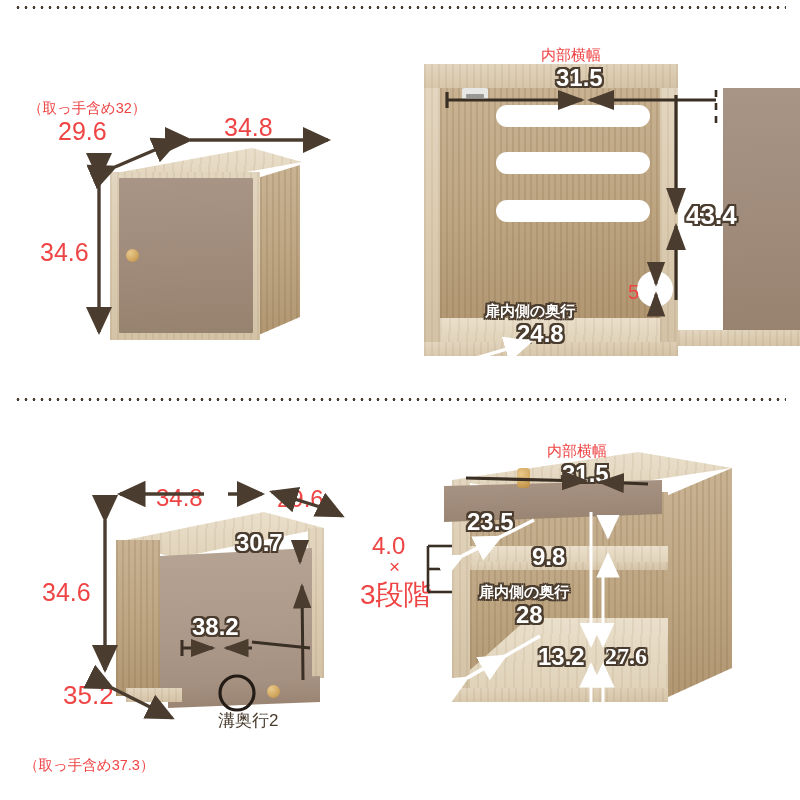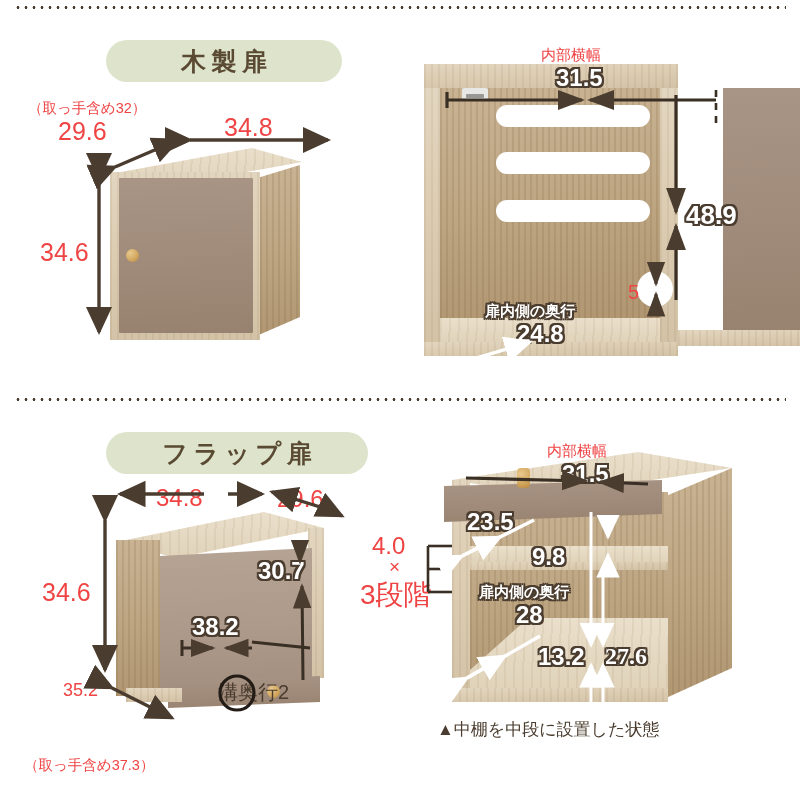--- a/index.html
+++ b/index.html
@@ -94,21 +94,20 @@
   }
 </style>
 </head>
 <body>
 
 <div class="page">
 
   <div class="dotted-rule" id="rule-top"></div>
   <div class="dotted-rule" id="rule-mid"></div>
 
-  <div class="pill" id="pill-wood">木製扉</div>
 
   <div>
 
     <div class="wood-dark" style="position:absolute;left:254px;top:165px;width:46px;height:172px;
          clip-path:polygon(0 14px,100% 0,100% 152px,0 100%);"></div>
 
     <div class="wood-top" style="position:absolute;left:110px;top:148px;width:192px;height:40px;
          clip-path:polygon(0 26px,142px 0,192px 14px,48px 40px);"></div>
 
     <div class="wood" style="position:absolute;left:110px;top:172px;width:150px;height:168px;"></div>
@@ -141,26 +140,25 @@
 
     <div style="position:absolute;left:462px;top:88px;width:26px;height:13px;background:#e7e7e6;border-radius:2px;"></div>
     <div style="position:absolute;left:466px;top:94px;width:18px;height:4px;background:#9a9894;border-radius:1px;"></div>
 
     <div class="door" style="position:absolute;left:723px;top:88px;width:77px;height:252px;"></div>
     <div class="wood" style="position:absolute;left:678px;top:330px;width:122px;height:16px;"></div>
   </div>
 
   <div class="dim dim-jp" style="left:541px;top:46px;font-size:15px;">内部横幅</div>
   <div class="dim-w" style="left:556px;top:64px;font-size:24px;">31.5</div>
-  <div class="dim-w" style="left:686px;top:200px;font-size:26px;">48.9</div>
+  <div class="dim-w" style="left:686px;top:200px;font-size:26px;">43.4</div>
   <div class="dim" style="left:628px;top:281px;font-size:20px;z-index:4;">5</div>
   <div class="dim-w" style="left:485px;top:302px;font-size:15px;">扉内側の奥行</div>
   <div class="dim-w" style="left:517px;top:320px;font-size:24px;">24.8</div>
 
-  <div class="pill" id="pill-flap">フラップ扉</div>
 
   <div>
 
     <div class="wood-top" style="position:absolute;left:116px;top:512px;width:208px;height:46px;
          clip-path:polygon(0 30px,148px 0,208px 16px,60px 46px);"></div>
 
     <div class="wood-dark" style="position:absolute;left:116px;top:540px;width:44px;height:156px;"></div>
 
     <div class="wood" style="position:absolute;left:308px;top:528px;width:16px;height:150px;"></div>
 
@@ -171,25 +169,25 @@
          clip-path:polygon(0 6px,152px 0,152px 26px,0 32px);"></div>
 
     <div class="knob" style="left:267px;top:685px;width:13px;height:13px;"></div>
 
     <div class="wood" style="position:absolute;left:126px;top:688px;width:56px;height:14px;"></div>
   </div>
 
   <div class="dim" style="left:156px;top:484px;font-size:24px;">34.8</div>
   <div class="dim" style="left:277px;top:485px;font-size:24px;">29.6</div>
   <div class="dim" style="left:42px;top:578px;font-size:25px;">34.6</div>
-  <div class="dim-w" style="left:236px;top:557px;font-size:24px;margin-left:22px;">30.7</div>
+  <div class="dim-w" style="left:236px;top:529px;font-size:24px;">30.7</div>
   <div class="dim-w" style="left:192px;top:613px;font-size:24px;">38.2</div>
-  <div class="dim" style="left:63px;top:680px;font-size:18px;">35.2</div>
+  <div class="dim" style="left:63px;top:680px;font-size:26px;">35.2</div>
   <div class="dim dim-jp" style="left:24px;top:708px;font-size:14.5px;margin-top:48px;">（取っ手含め37.3）</div>
-  <div class="cap" style="left:218px;top:679px;font-size:20px;">溝奥行2</div>
+  <div class="cap" style="left:218px;top:709px;font-size:17px;">溝奥行2</div>
 
   <div>
 
     <div class="wood-top" style="position:absolute;left:452px;top:452px;width:280px;height:44px;
          clip-path:polygon(0 28px,186px 0,280px 16px,94px 44px);"></div>
 
     <div class="wood-dark" style="position:absolute;left:666px;top:468px;width:66px;height:230px;
          clip-path:polygon(0 28px,100% 0,100% 200px,0 230px);"></div>
 
     <div class="wood" style="position:absolute;left:452px;top:480px;width:18px;height:216px;"></div>
@@ -215,21 +213,20 @@
   <div class="dim" style="left:372px;top:532px;font-size:24px;">4.0</div>
   <div class="dim" style="left:389px;top:556px;font-size:19px;">×</div>
   <div class="dim" style="left:360px;top:576px;font-size:28px;">3段階</div>
 
   <div class="dim-w" style="left:467px;top:508px;font-size:24px;">23.5</div>
   <div class="dim-w" style="left:532px;top:543px;font-size:24px;">9.8</div>
   <div class="dim-w" style="left:479px;top:583px;font-size:15px;">扉内側の奥行</div>
   <div class="dim-w" style="left:516px;top:601px;font-size:24px;">28</div>
   <div class="dim-w" style="left:538px;top:643px;font-size:24px;">13.2</div>
   <div class="dim-w" style="left:605px;top:643px;font-size:24px;font-family:Liberation Serif, serif;">27.6</div>
-  <div class="cap" style="left:437px;top:718px;font-size:17px;">▲中棚を中段に設置した状態</div>
 
   <svg class="overlay" viewBox="0 0 800 800">
     <defs>
       <marker id="ahD" markerWidth="9" markerHeight="9" refX="7.5" refY="4.5" orient="auto">
         <path d="M0,0.6 L8.4,4.5 L0,8.4 z" fill="#4a3c2e"></path>
       </marker>
       <marker id="ahDs" markerWidth="9" markerHeight="9" refX="7.5" refY="4.5" orient="auto">
         <path d="M0,1.4 L8.4,4.5 L0,7.6 z" fill="#4a3c2e"></path>
       </marker>
       <marker id="ahW" markerWidth="9" markerHeight="9" refX="7.5" refY="4.5" orient="auto">

